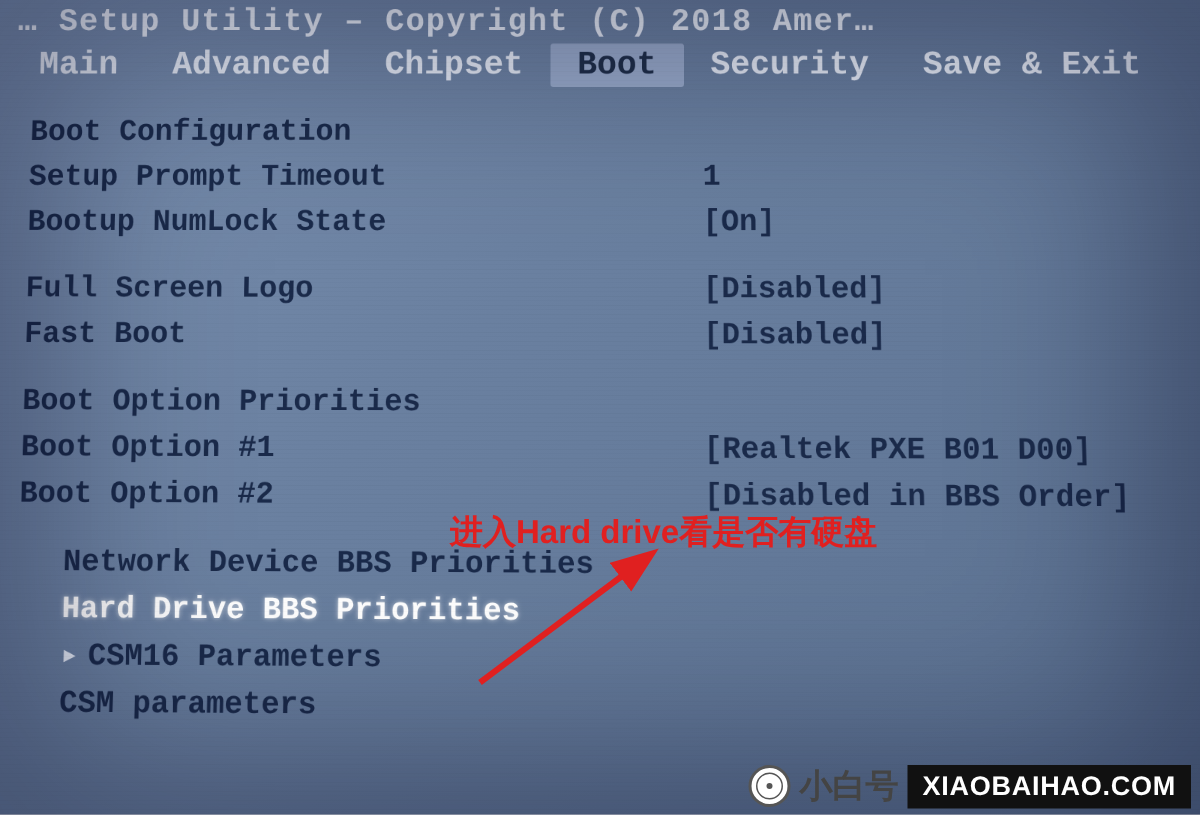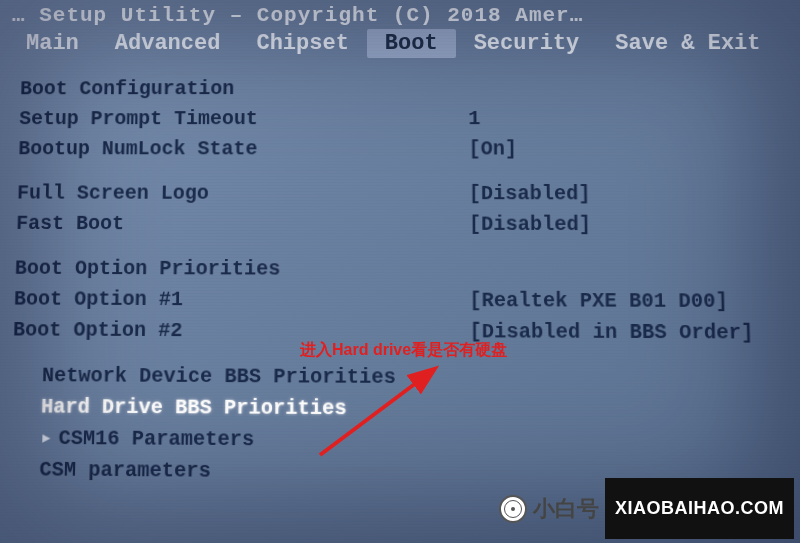--- a/index.html
+++ b/index.html
@@ -84,21 +84,21 @@
   }
   .indent { padding-left: 30px; }
   
   .annotation {
     position: absolute;
     top: 340px;
     left: 300px;
     color: #e02020;
     font-family: "Microsoft YaHei", sans-serif;
     font-weight: bold;
-    font-size: 16px;
+    font-size: 22px;
     z-index: 10;
   }
   .arrow {
     position: absolute;
     top: 365px;
     left: 310px;
     z-index: 9;
   }
   
   .brand {
@@ -124,21 +124,21 @@
   .brand-icon::before, .brand-icon::after {
     content:"";
     position:absolute;
     border:1px solid #555;
     border-radius:50%;
   }
   .brand-icon::before { inset:3px; }
   .brand-dot { width:4px;height:4px;background:#555;border-radius:50%;}
   .brand-cn { color:#444; font-size:22px; font-weight:bold;}
   .brand-url {
-    background:#111; color:#fff; padding:20px 10px;
+    background:#111; color:#fff; padding:4px 10px;
     font-size:18px; font-weight:bold; letter-spacing:0.5px;
   }
 </style>
 </head>
 <body class="scanlines vignette">
 
 <div class="titlebar">… Setup Utility – Copyright (C) 2018 Amer…</div>
 
 <div class="menubar">
   <div class="tab">Main</div>

